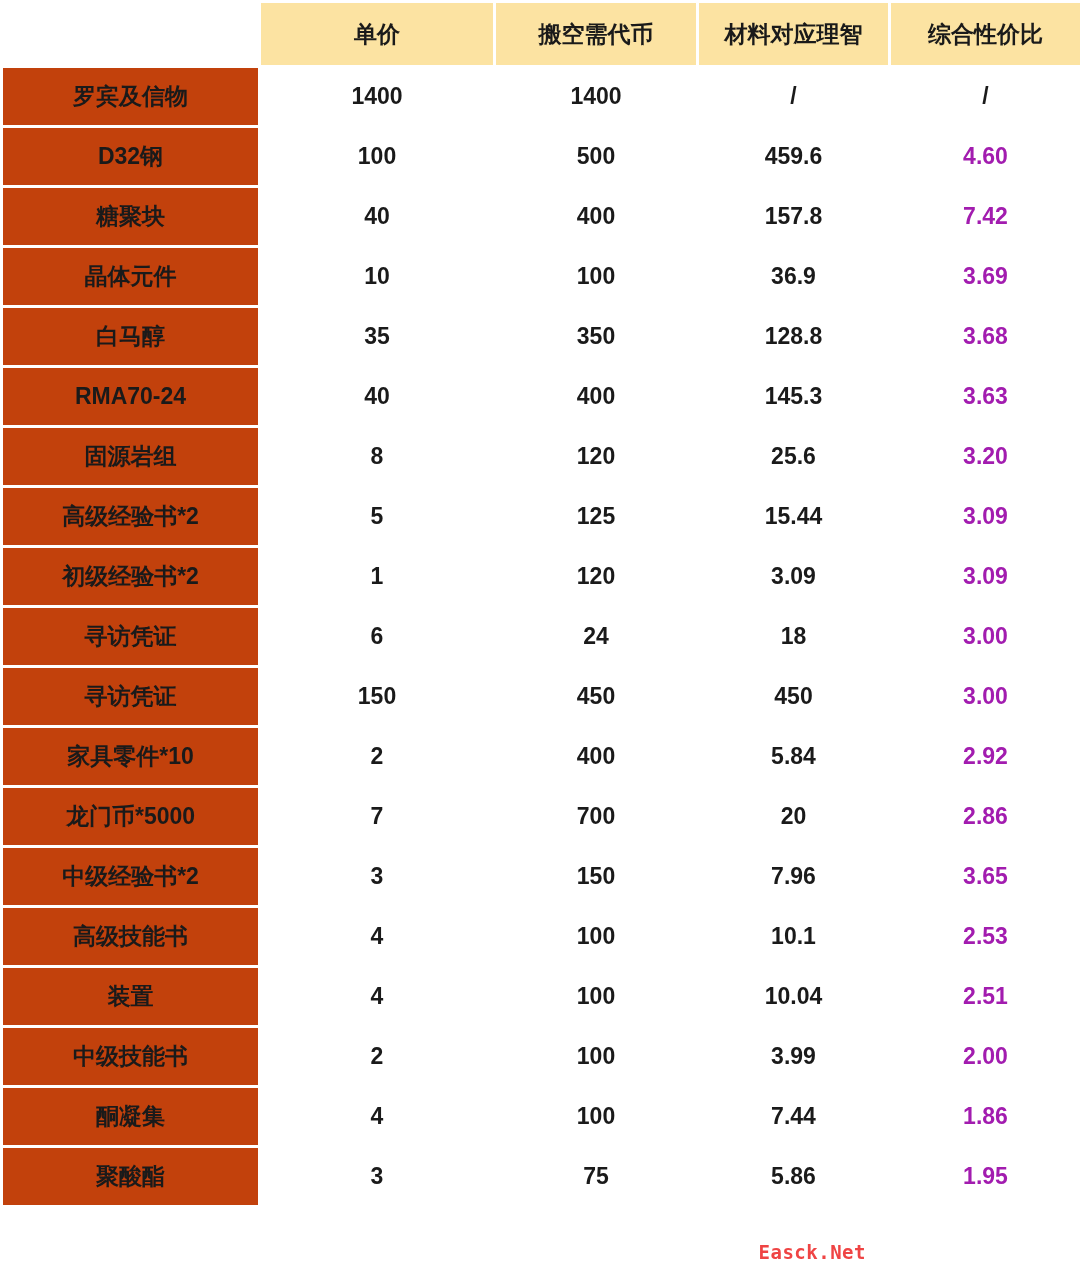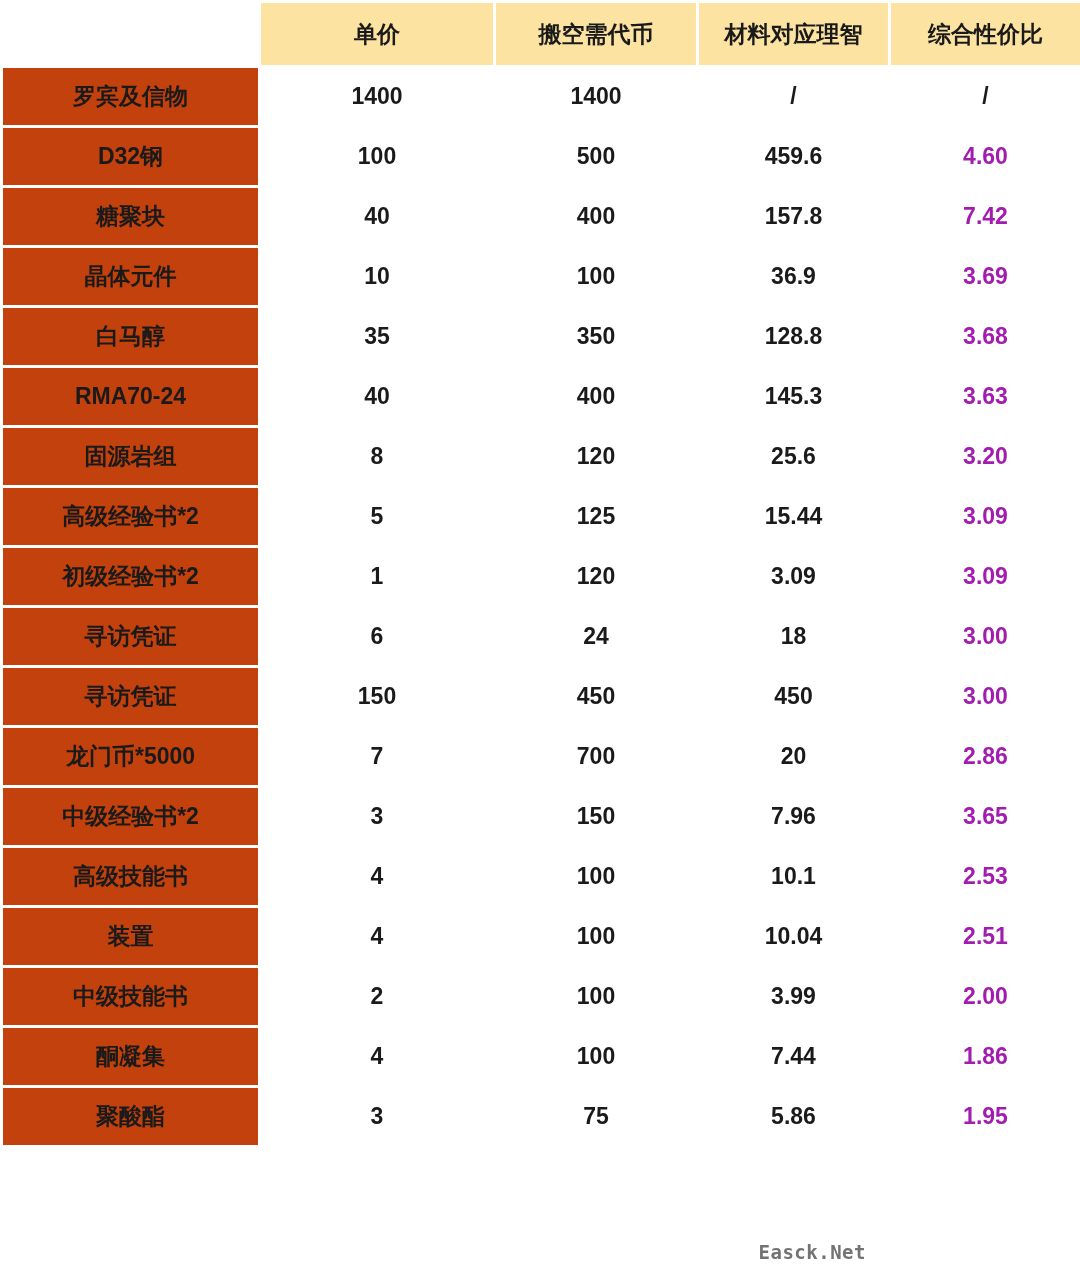--- a/index.html
+++ b/index.html
@@ -63,21 +63,21 @@
     color: #1a1a1a;
     font-weight: bold;
   }
   #watermark {
     position: absolute;
     right: 6px;
     bottom: 2px;
     font-family: "DejaVu Sans Mono", monospace;
     font-size: 19px;
     font-weight: bold;
-    color: #737373;
+    color: #ef4444;
     letter-spacing: 0.5px;
   }
 </style>
 </head>
 <body>
 
 <div id="table-wrap">
   <table class="price-table">
     <colgroup>
       <col class="c0">
@@ -167,20 +167,27 @@
         <td class="cell ratio">3.00</td>
       </tr>
       <tr>
         <td class="row-label">寻访凭证</td>
         <td class="cell">150</td>
         <td class="cell">450</td>
         <td class="cell">450</td>
         <td class="cell ratio">3.00</td>
       </tr>
       <tr>
+        <td class="row-label">家具零件*10</td>
+        <td class="cell">2</td>
+        <td class="cell">400</td>
+        <td class="cell">5.84</td>
+        <td class="cell ratio">2.92</td>
+      </tr>
+      <tr>
         <td class="row-label">龙门币*5000</td>
         <td class="cell">7</td>
         <td class="cell">700</td>
         <td class="cell">20</td>
         <td class="cell ratio">2.86</td>
       </tr>
       <tr>
         <td class="row-label">中级经验书*2</td>
         <td class="cell">3</td>
         <td class="cell">150</td>

